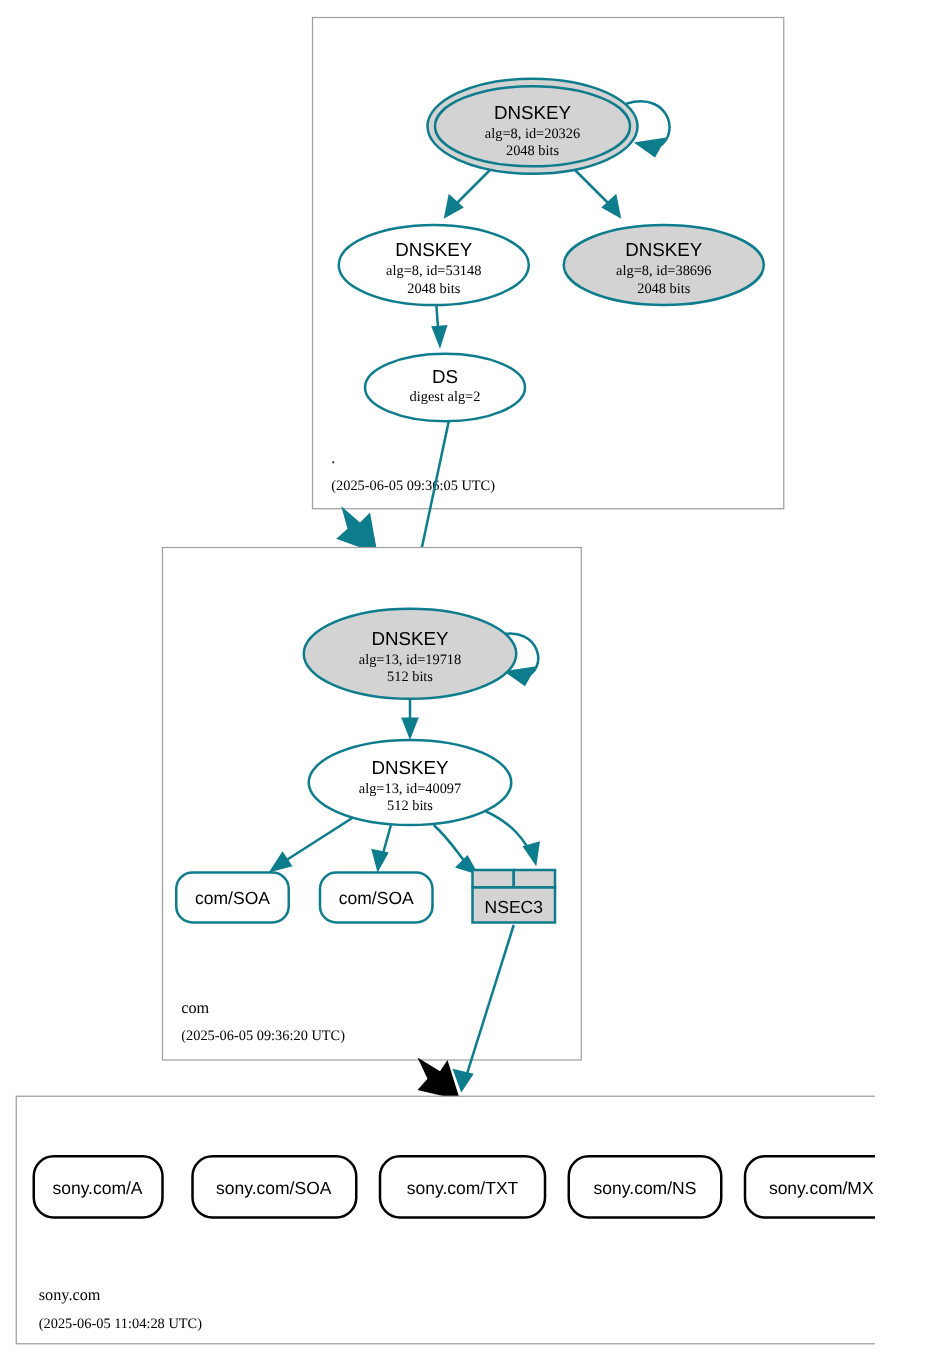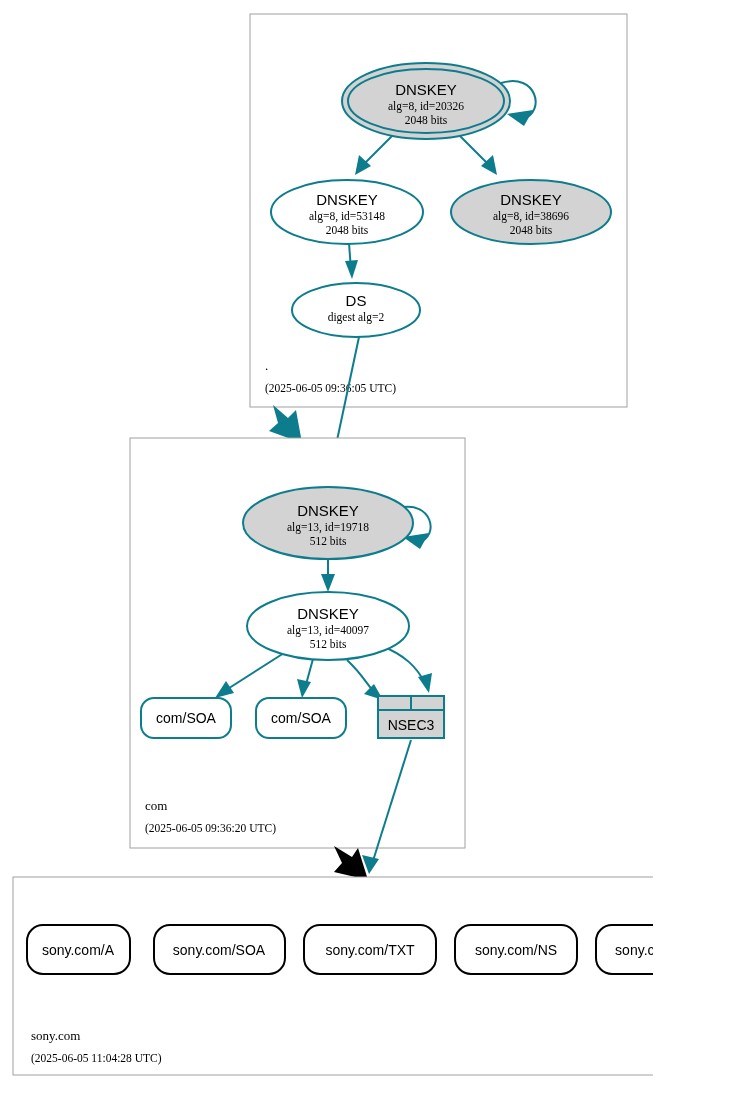--- a/index.html
+++ b/index.html
@@ -7,20 +7,21 @@
     padding: 0;
     background: #ffffff;
   }
   #page {
     position: relative;
     width: 653px;
     height: 1094px;
     background: #ffffff;
     font-family: "Liberation Sans", sans-serif;
     overflow: hidden;
+    padding-left: 47px;
   }
   svg.diagram {
     position: absolute;
     top: 0;
     left: 0;
     width: 743px;
     height: 1094px;
   }
   .zone-box {
     fill: #ffffff;

